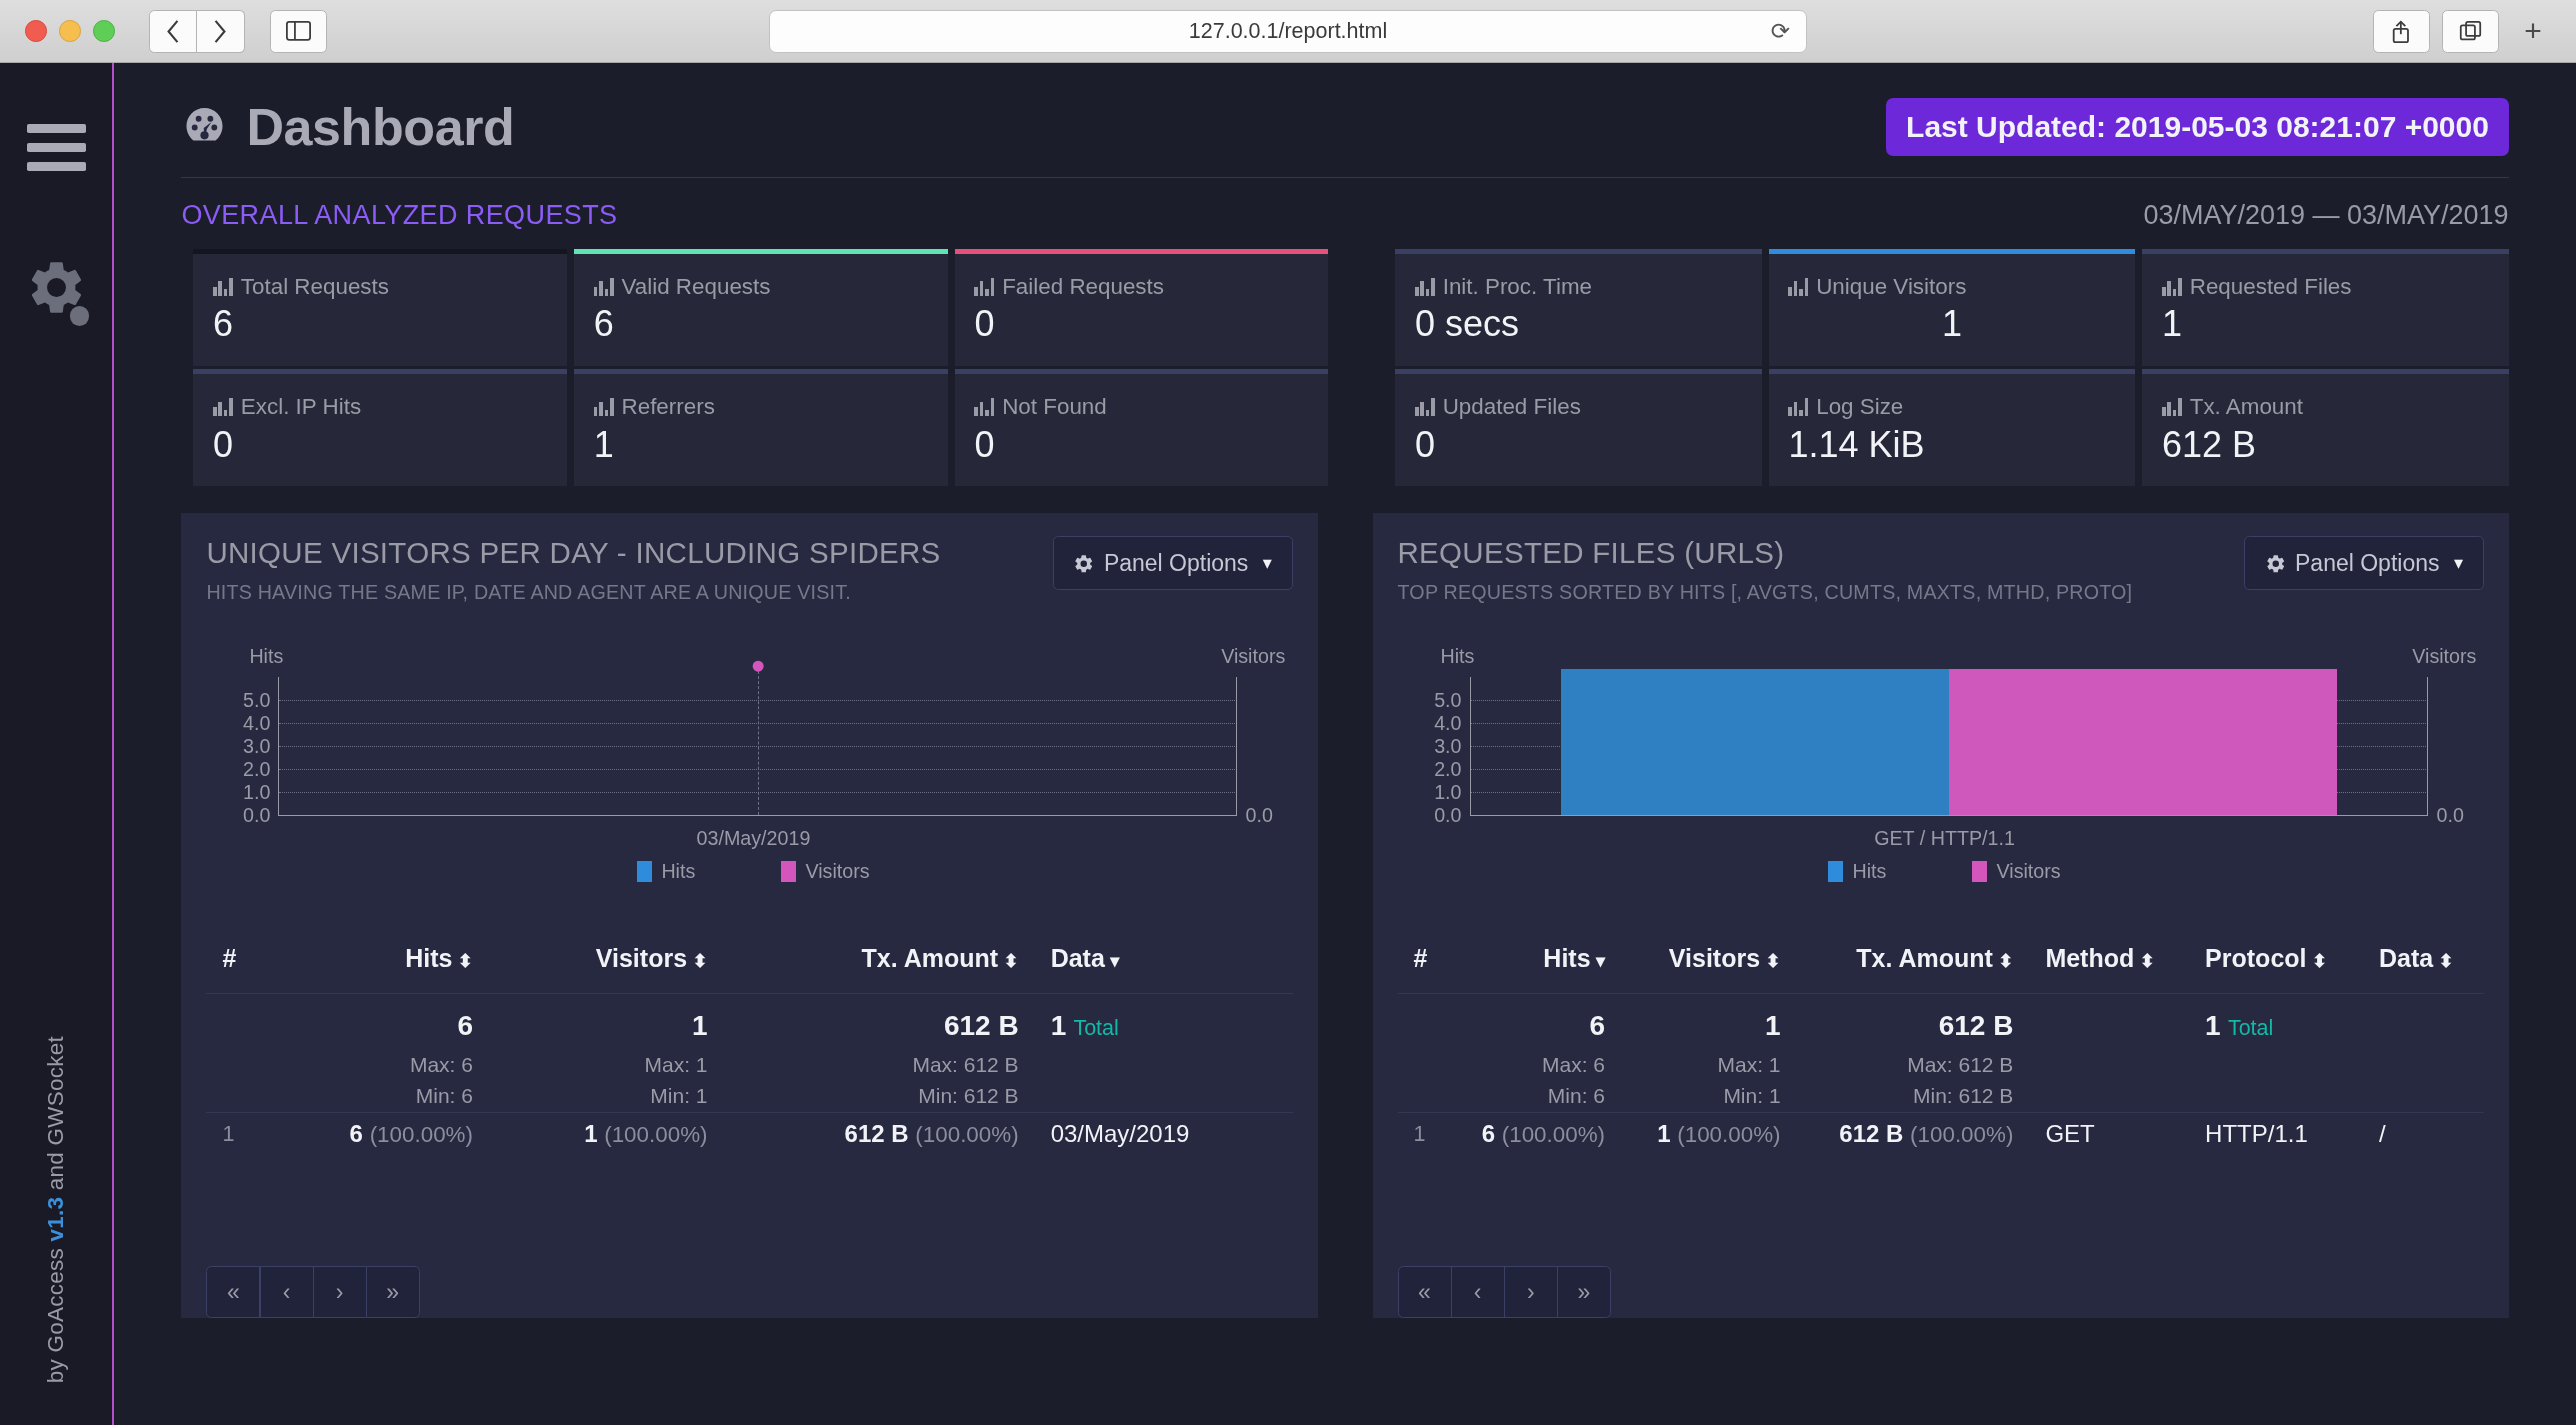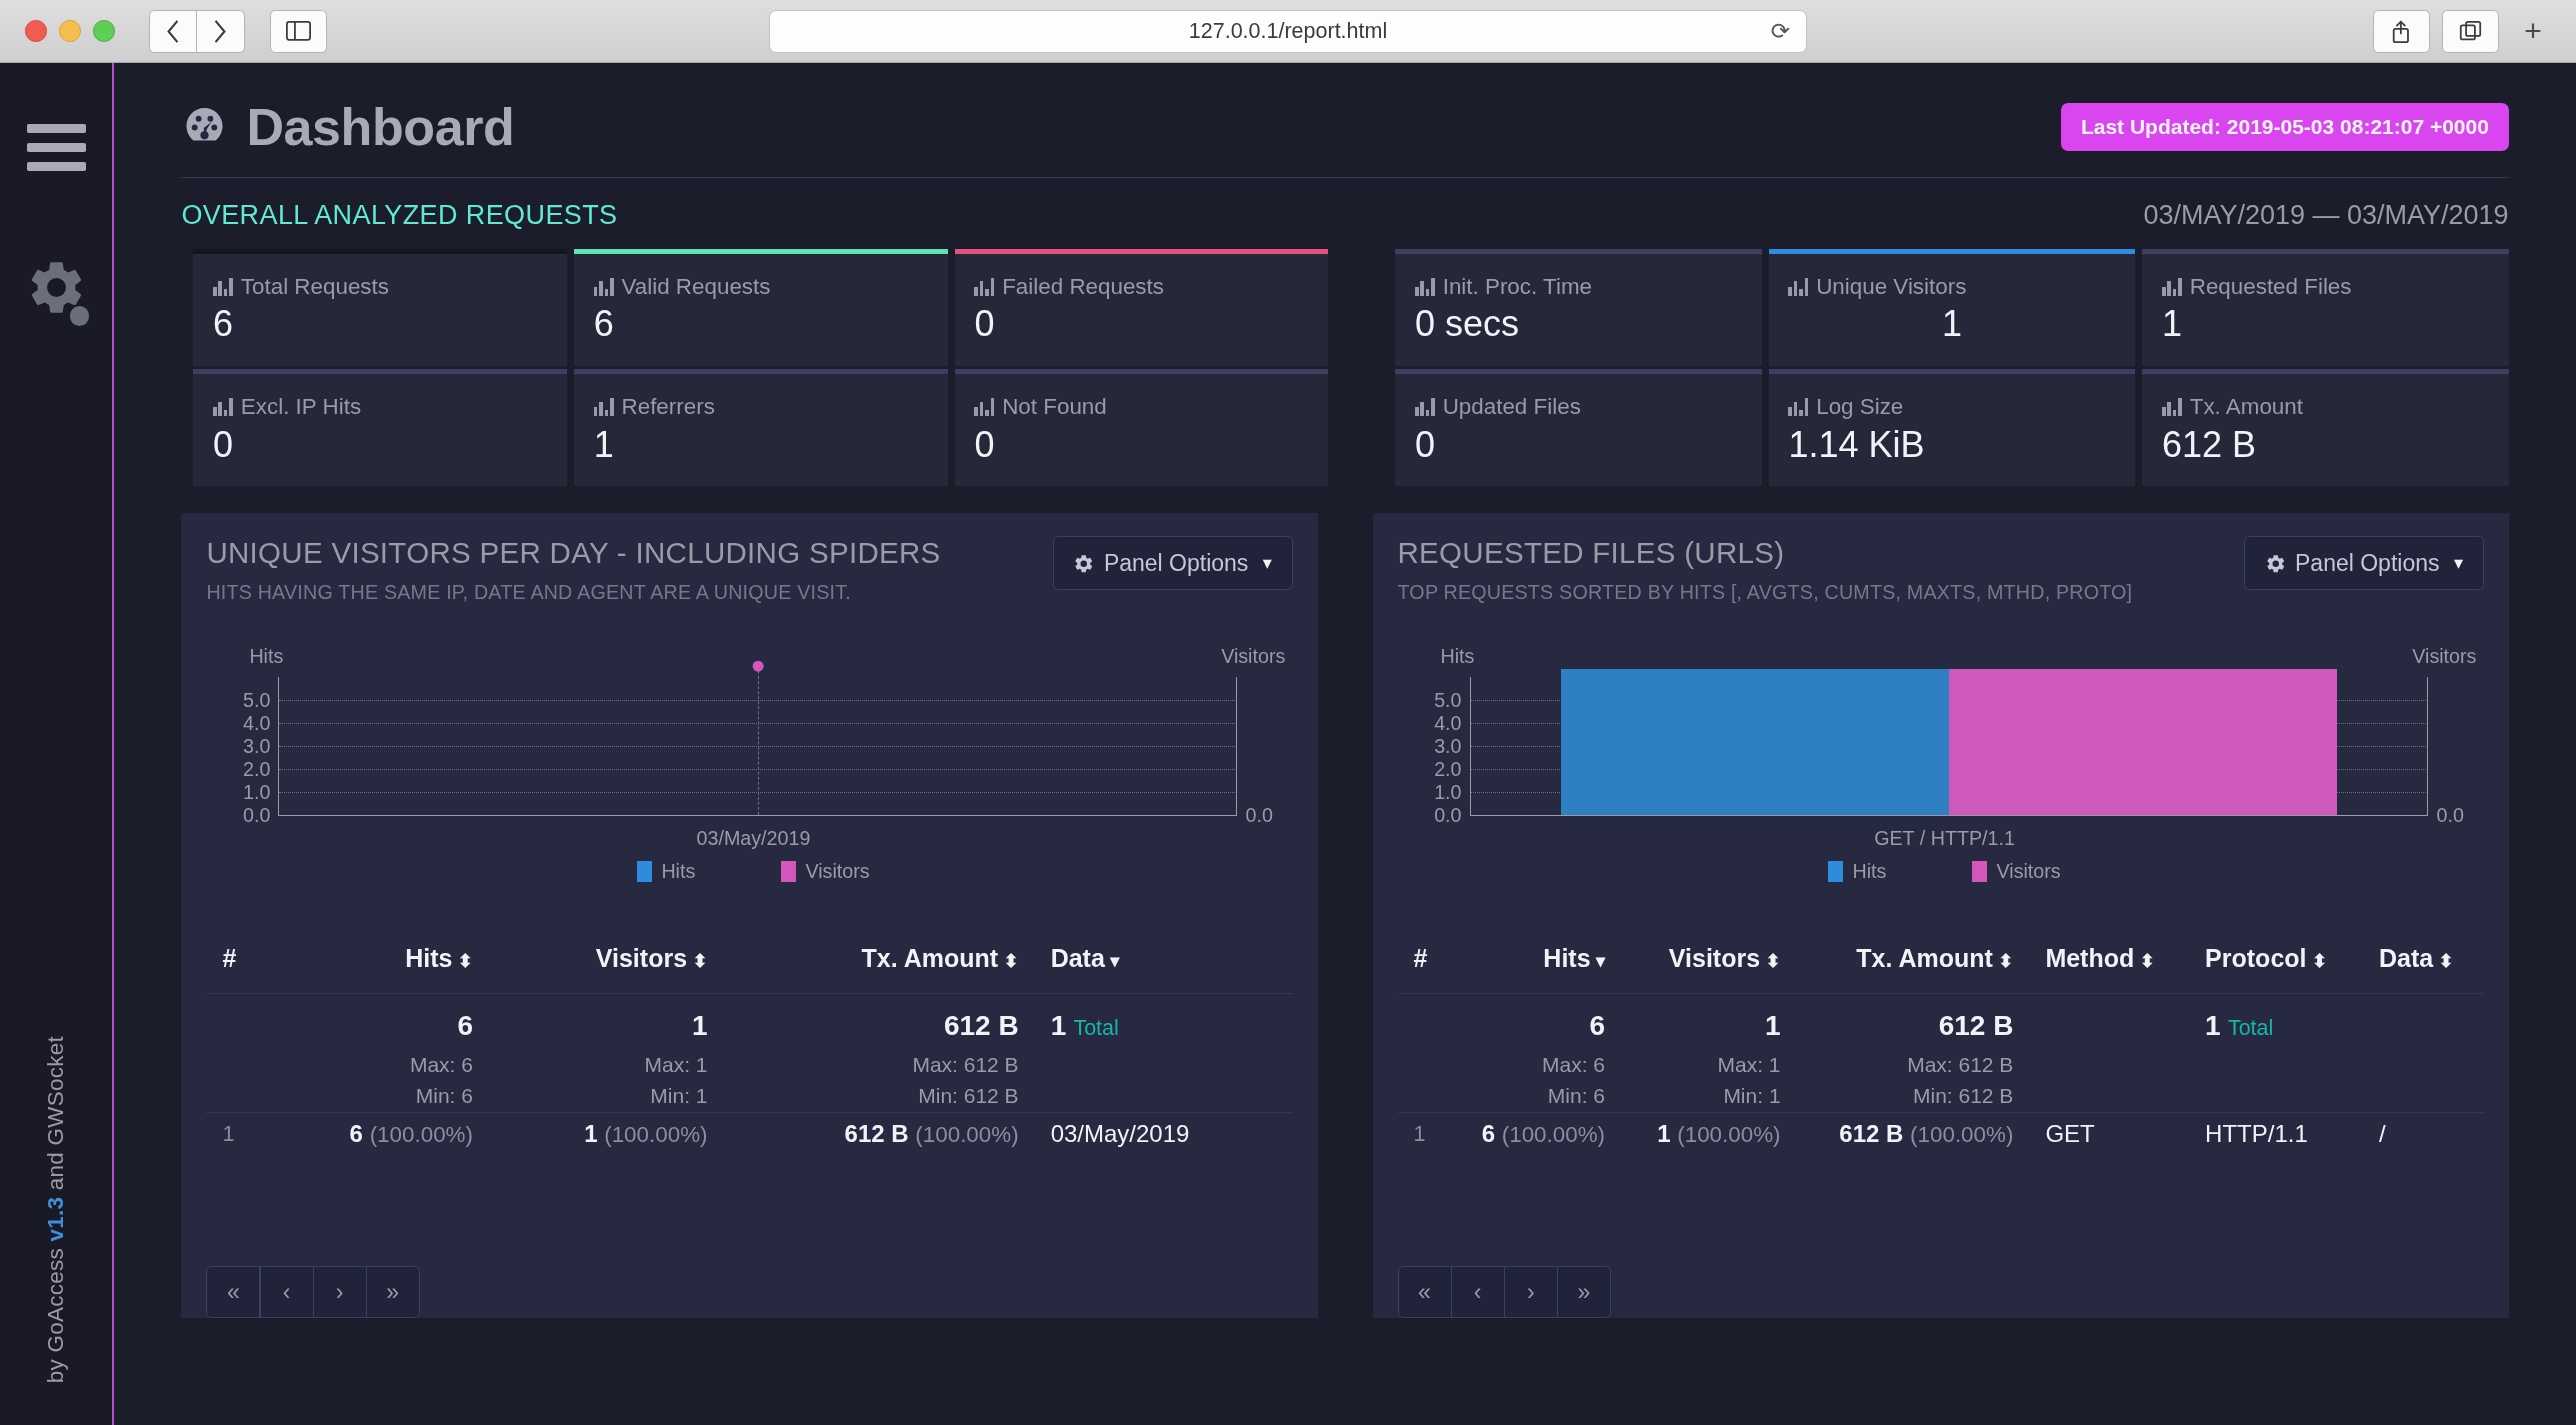--- a/index.html
+++ b/index.html
@@ -88,33 +88,33 @@
 
   
   .dash-header {
     display: flex; align-items: center;
     padding: 34px 22.4px 0 22.4px;
   }
   .dash-title { display: flex; align-items: center; gap: 18px; }
   .dash-title-text { font-size: 52px; font-weight: bold; color: #a9aab5; letter-spacing: -0.4px; }
   .last-updated {
     margin-left: auto;
-    background: #d946ef; border-radius: 7.2px;
+    background: #6d28d9; border-radius: 7.2px;
     padding: 11.6px 19.7px;
-    font-size: 21px; font-weight: bold; color: #f2f3f7;
+    font-size: 30px; font-weight: bold; color: #f2f3f7;
   }
 
   .rule { height: 0.9px; background: #343752; margin: 19.7px 22.4px 0 22.4px; }
 
   
   .section-head {
     display: flex; align-items: baseline;
     padding: 22.4px 22.4px 0 22.4px;
   }
-  .section-title { font-size: 27px; color: #5eead4; letter-spacing: 0.4px; font-weight: normal; }
+  .section-title { font-size: 27px; color: #8b5cf6; letter-spacing: 0.4px; font-weight: normal; }
   .date-range { margin-left: auto; font-size: 27px; color: #9a9bA6; font-weight: normal; }
 
   
   .cards-wrap { display: flex; gap: 55px; padding: 18px 22.4px 0 22.4px; }
   .cards-grid { display: grid; grid-template-columns: repeat(3, 1fr); gap: 3.6px 7.2px; padding-left: 12px; }
   .cards-grid.left { width: 1176px; }
   .cards-grid.right { width: 1154px; }
   .stat-card {
     background: #262839;
     border-top: 5.4px solid #3a4062;

